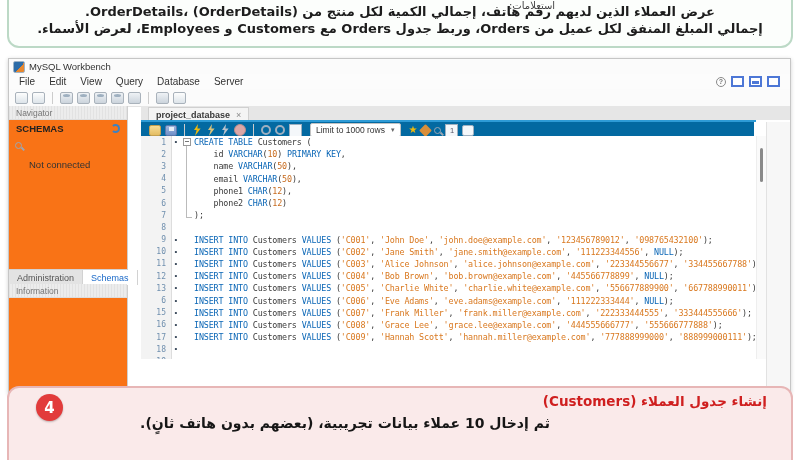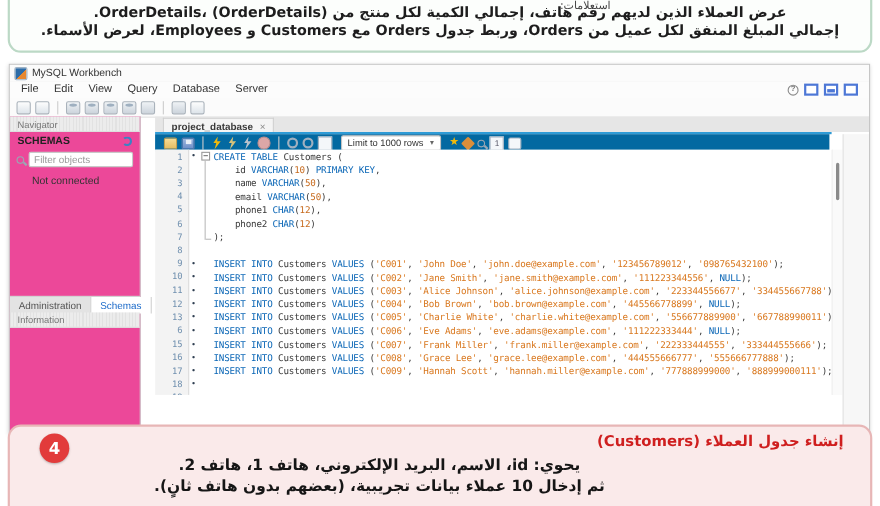--- a/index.html
+++ b/index.html
@@ -32,21 +32,21 @@
   .win-btn.max::after{content:"";position:absolute;left:1px;right:1px;top:3px;bottom:1px;background:#4d77d6;}
   .toolbar{position:absolute;left:0;top:30px;right:0;height:17px;background:#fbfbfb;
       display:flex;align-items:center;gap:4px;padding-left:6px;border-bottom:1px solid #e3e3e3;}
   .t-ic{width:13px;height:12px;border-radius:2px;background:linear-gradient(180deg,#eff2f5,#ccd4dc);
       border:1px solid #a9b2bb;box-sizing:border-box;position:relative;}
   .t-ic.doc{background:linear-gradient(180deg,#fdfdfd,#dde4ea);}
   .t-ic.db::after{content:"";position:absolute;left:2px;right:2px;top:1px;height:3px;border-radius:50%;background:#9fb0c0;}
   .t-sep{width:1px;height:12px;background:#ccc;margin:0 3px;}
 
   
-  .sidebar{position:absolute;left:0;top:47px;bottom:0;width:119px;background:#ec4899;
+  .sidebar{position:absolute;left:0;top:47px;bottom:0;width:119px;background:#f97316;
       border-right:1px solid #cfcfcf;box-sizing:border-box;}
   .panel-hdr{height:13px;background:#ececec;
       background-image:repeating-linear-gradient(90deg,rgba(0,0,0,.045) 0 1px,transparent 1px 3px);
       color:#767676;font-size:8.5px;display:flex;align-items:center;padding-left:7px;
       border-bottom:1px solid #ddd;}
   .schemas-row{height:17px;display:flex;align-items:center;padding:0 7px;}
   .schemas-lbl{font-size:9.5px;font-weight:700;color:#222;flex:1;}
   .refresh-ic{width:9px;height:9px;border:2px solid #3b82c4;border-left-color:transparent;
       border-radius:50%;box-sizing:border-box;}
   .filter-row{height:16px;display:flex;align-items:center;padding:0 6px;gap:4px;}
@@ -174,21 +174,20 @@
     </div>
 
     <div class="sidebar">
       <div class="panel-hdr">Navigator</div>
       <div class="schemas-row">
         <span class="schemas-lbl">SCHEMAS</span>
         <span class="refresh-ic"></span>
       </div>
       <div class="filter-row">
         <span class="mag"></span>
-        <div class="filter-input">Filter objects</div>
       </div>
       <div class="not-conn">Not connected</div>
       <div class="side-tabs">
         <span class="side-tab">Administration</span>
         <span class="side-tab active">Schemas</span>
       </div>
       <div class="panel-hdr info-hdr">Information</div>
     </div>
 
     <div class="editor">
@@ -364,18 +363,17 @@
         <div class="out-ic"></div>
         <div class="out-ph"></div>
       </div>
     </div>
   </div>
 
   <div class="note-bottom">
     <div class="badge">4</div>
     <div class="nb-title">إنشاء جدول العملاء (Customers)</div>
     <div class="nb-body">
-      <div>يحوي: id، الاسم، البريد الإلكتروني، هاتف 1، هاتف 2.</div>
       <div>ثم إدخال 10 عملاء بيانات تجريبية، (بعضهم بدون هاتف ثانٍ).</div>
     </div>
   </div>
 
 </div>
 
 </body></html>

